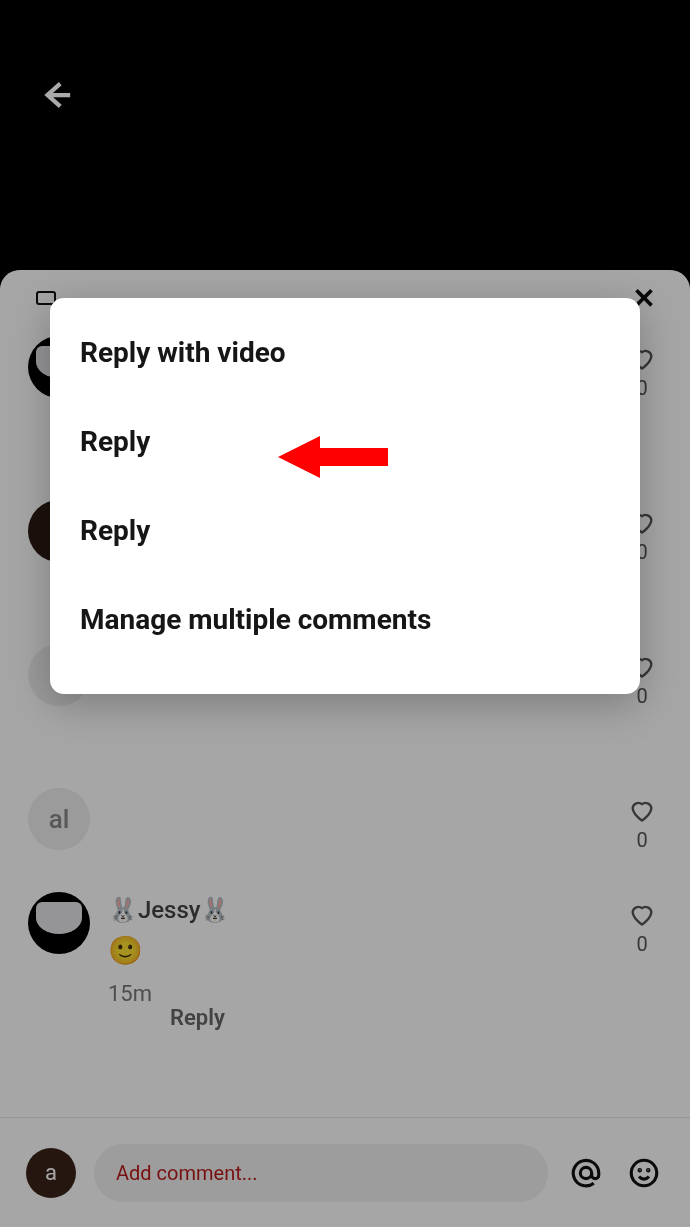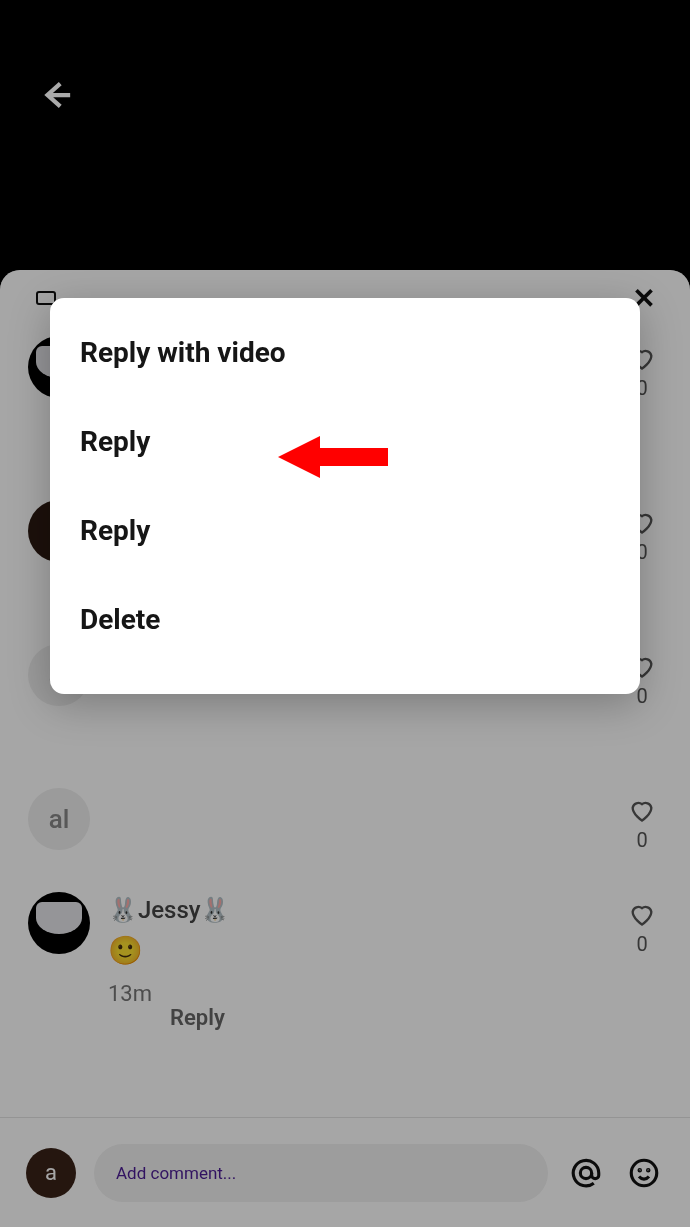--- a/index.html
+++ b/index.html
@@ -31,21 +31,21 @@
   .comment-meta { margin-top: 14px; font-size: 22px; color: #777; display: flex; gap: 18px; }
   .comment-meta .reply { font-weight: 600; color:#666;margin-top:24px; }
   .like-col { display: flex; flex-direction: column; align-items: center; width: 40px; padding-top:8px; }
   .like-col svg { width: 28px; height: 28px; stroke: #555; stroke-width: 2; fill: none; }
   .like-count { font-size: 20px; color: #555; margin-top: 4px; }
   .emoji { font-size: 28px; }
 
   
   .composer { position: absolute; bottom: 0; left: 0; right: 0; height: 110px; border-top: 1px solid #e3e3e3; display: flex; align-items: center; padding: 0 26px; gap: 18px; background:#fff; }
   .composer .avatar-s { width: 50px; height: 50px; border-radius: 50%; background: #3a2318; color:#fff; display:flex; align-items:center; justify-content:center; font-size:22px; }
-  .composer .input { flex: 1; height: 58px; background: #f1f1f1; border-radius: 30px; display: flex; align-items: center; padding: 0 22px; color: #4c1d95; font-size: 17px; }
+  .composer .input { flex: 1; height: 58px; background: #f1f1f1; border-radius: 30px; display: flex; align-items: center; padding: 0 22px; color: #b91c1c; font-size: 20px; }
   .composer .icon-btn { width: 40px; height: 40px; display:flex; align-items:center; justify-content:center; cursor:pointer; }
   .composer .icon-btn svg { width: 34px; height: 34px; stroke:#111; stroke-width:2.2; fill:none; }
 
   
   .scrim { position: absolute; top: 270px; left: 0; right: 0; bottom: 0; background: rgba(0,0,0,0.35); border-radius: 20px 20px 0 0; }
 
   
   .menu { position: absolute; top: 298px; left: 50px; width: 590px; background: #fff; border-radius: 14px; padding: 10px 0 30px; box-shadow: 0 10px 40px rgba(0,0,0,0.25); }
   .menu-item { font-size: 28px; font-weight: 700; color: #161616; padding: 28px 30px; cursor: pointer; position: relative; }
 
@@ -117,21 +117,21 @@
         <span class="like-count">0</span>
       </div>
     </div>
 
     <div class="comment-row" style="margin-top:20px;">
       <div class="avatar anime"></div>
       <div class="comment-body">
         <div class="comment-user">🐰Jessy🐰</div>
         <div class="comment-content emoji">🙂</div>
         <div class="comment-meta">
-          <span>13m</span>
+          <span>15m</span>
           <span class="reply">Reply</span>
         </div>
       </div>
       <div class="like-col">
         <svg viewBox="0 0 24 24">
             <path d="M12 21s-8-5.3-8-11a5 5 0 0 1 8-3 5 5 0 0 1 8 3c0 5.7-8 11-8 11z"></path>
           </svg>
         <span class="like-count">0</span>
       </div>
     </div>
@@ -156,20 +156,20 @@
     </div>
   </div>
 </div>
 
 <div class="scrim"></div>
 
 <div class="menu">
   <div class="menu-item">Reply with video</div>
   <div class="menu-item">Reply</div>
   <div class="menu-item">Reply</div>
-  <div class="menu-item">Delete</div>
+  <div class="menu-item">Manage multiple comments</div>
 </div>
 
 <div class="arrow-annot">
   <svg viewBox="0 0 110 50">
     <polygon points="0,25 42,4 42,16 110,16 110,34 42,34 42,46" fill="#ff0000"></polygon>
   </svg>
 </div>
 
 </body></html>

